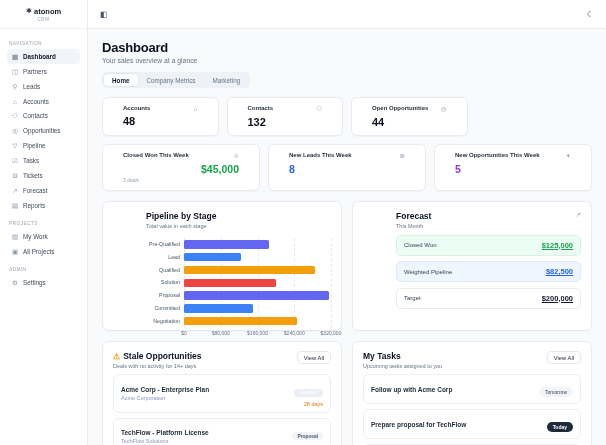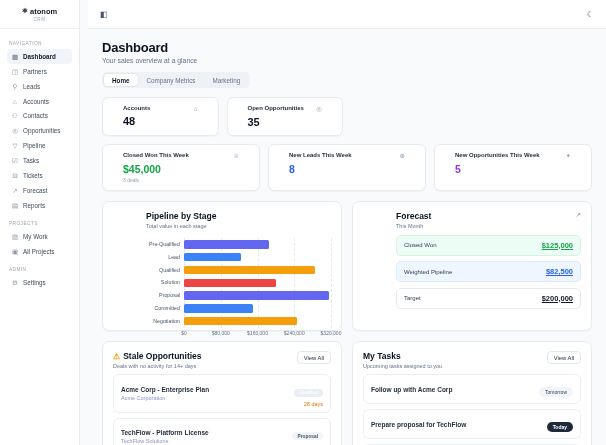--- a/index.html
+++ b/index.html
@@ -1,20 +1,20 @@
 <!DOCTYPE html>
 <html><head>
 <meta charset="utf-8">
 <style>
   * { box-sizing: border-box; margin: 0; padding: 0; }
   html,body { width:606px; height:445px; overflow:hidden; }
   body { font-family:"Liberation Sans", sans-serif; background:#f8fafc; color:#0f172a; }
 
   
-  .sidebar { position:fixed; left:0; top:0; bottom:0; width:80px; background:#fff; border-right:1px solid #e8ecf1; z-index:2; }
+  .sidebar { position:fixed; left:0; top:0; bottom:0; width:88px; background:#fff; border-right:1px solid #e8ecf1; z-index:2; }
   .logo { height:29px; border-bottom:1px solid #eef1f5; display:flex; flex-direction:column; align-items:center; justify-content:center; }
   .logo-line { font-size:7.5px; font-weight:bold; display:flex; align-items:center; gap:2px; color:#111827; }
   .logo-ic { font-size:7px; color:#111827; }
   .logo-sub { font-size:4.5px; color:#94a3b8; letter-spacing:.6px; margin-top:1px; }
   .navwrap { padding:4px 7px; }
   .navlbl { font-size:4.8px; color:#9aa5b1; text-transform:uppercase; letter-spacing:.4px; margin:8px 2px 3px; }
   .navitem { display:flex; align-items:center; gap:4px; font-size:6.3px; color:#3f4a5a; padding:3.5px 4px; border-radius:4px; cursor:pointer; }
   .navitem.active { background:#f1f5f9; color:#0f172a; font-weight:bold; }
   .navic { color:#8a95a5; font-size:6.5px; width:8px; text-align:center; flex:none; }
 
@@ -181,34 +181,41 @@
     <div class="grid4">
         <div class="card">
           <div class="stat-top">
             <span class="stat-lbl">Accounts</span>
             <span class="stat-ic">⌂</span>
           </div>
           <div class="stat-val">48</div>
         </div>
         <div class="card">
           <div class="stat-top">
+            <span class="stat-lbl">Contacts</span>
+            <span class="stat-ic">⚇</span>
+          </div>
+          <div class="stat-val">132</div>
+        </div>
+        <div class="card">
+          <div class="stat-top">
             <span class="stat-lbl">Open Opportunities</span>
             <span class="stat-ic">◎</span>
           </div>
-          <div class="stat-val">35</div>
+          <div class="stat-val">44</div>
         </div>
       </div>
 
     <div class="grid3">
         <div class="card">
           <div class="stat-top">
             <span class="stat-lbl">Closed Won This Week</span>
             <span class="stat-ic">♕</span>
           </div>
-          <div class="wk-val" style="color: rgb(22, 163, 74);">$45,000</div>
+          <div class="wk-val" style="color: rgb(22, 163, 74); text-align: right;">$45,000</div>
           <div class="wk-sub">3 deals</div>
         </div>
         <div class="card">
           <div class="stat-top">
             <span class="stat-lbl">New Leads This Week</span>
             <span class="stat-ic">⊕</span>
           </div>
           <div class="wk-val" style="color: rgb(37, 99, 235);">8</div>
         </div>
         <div class="card">

